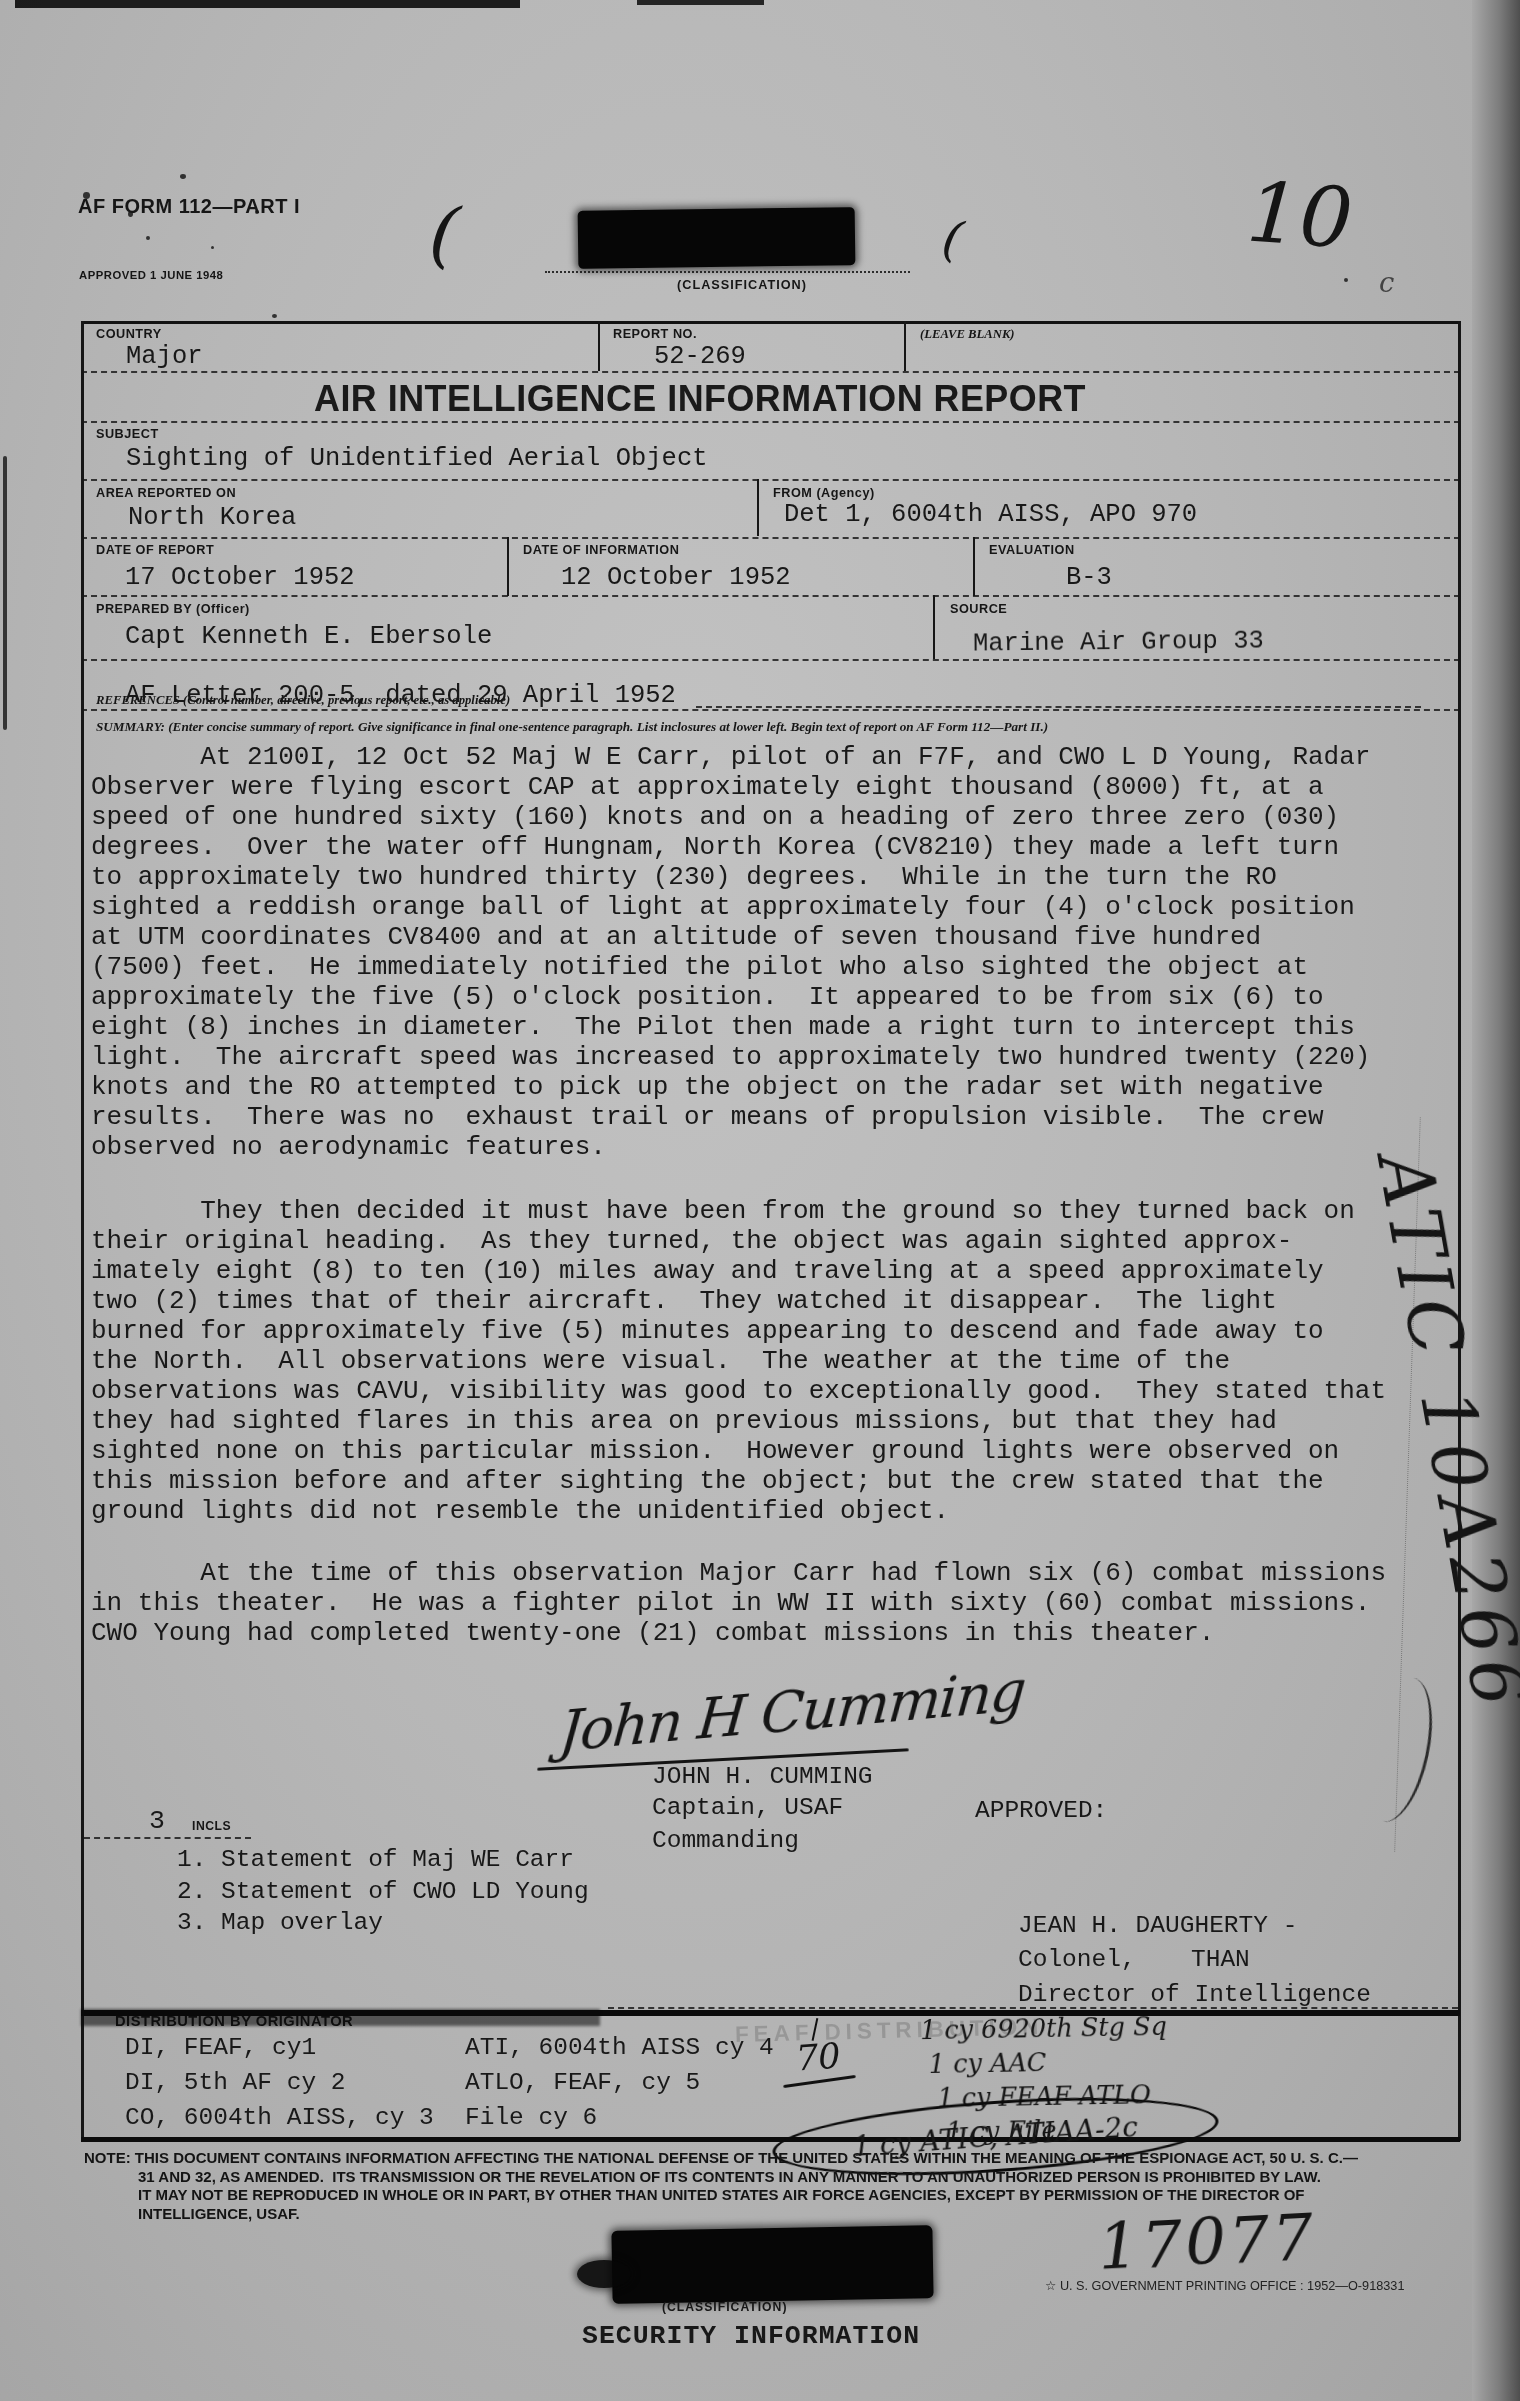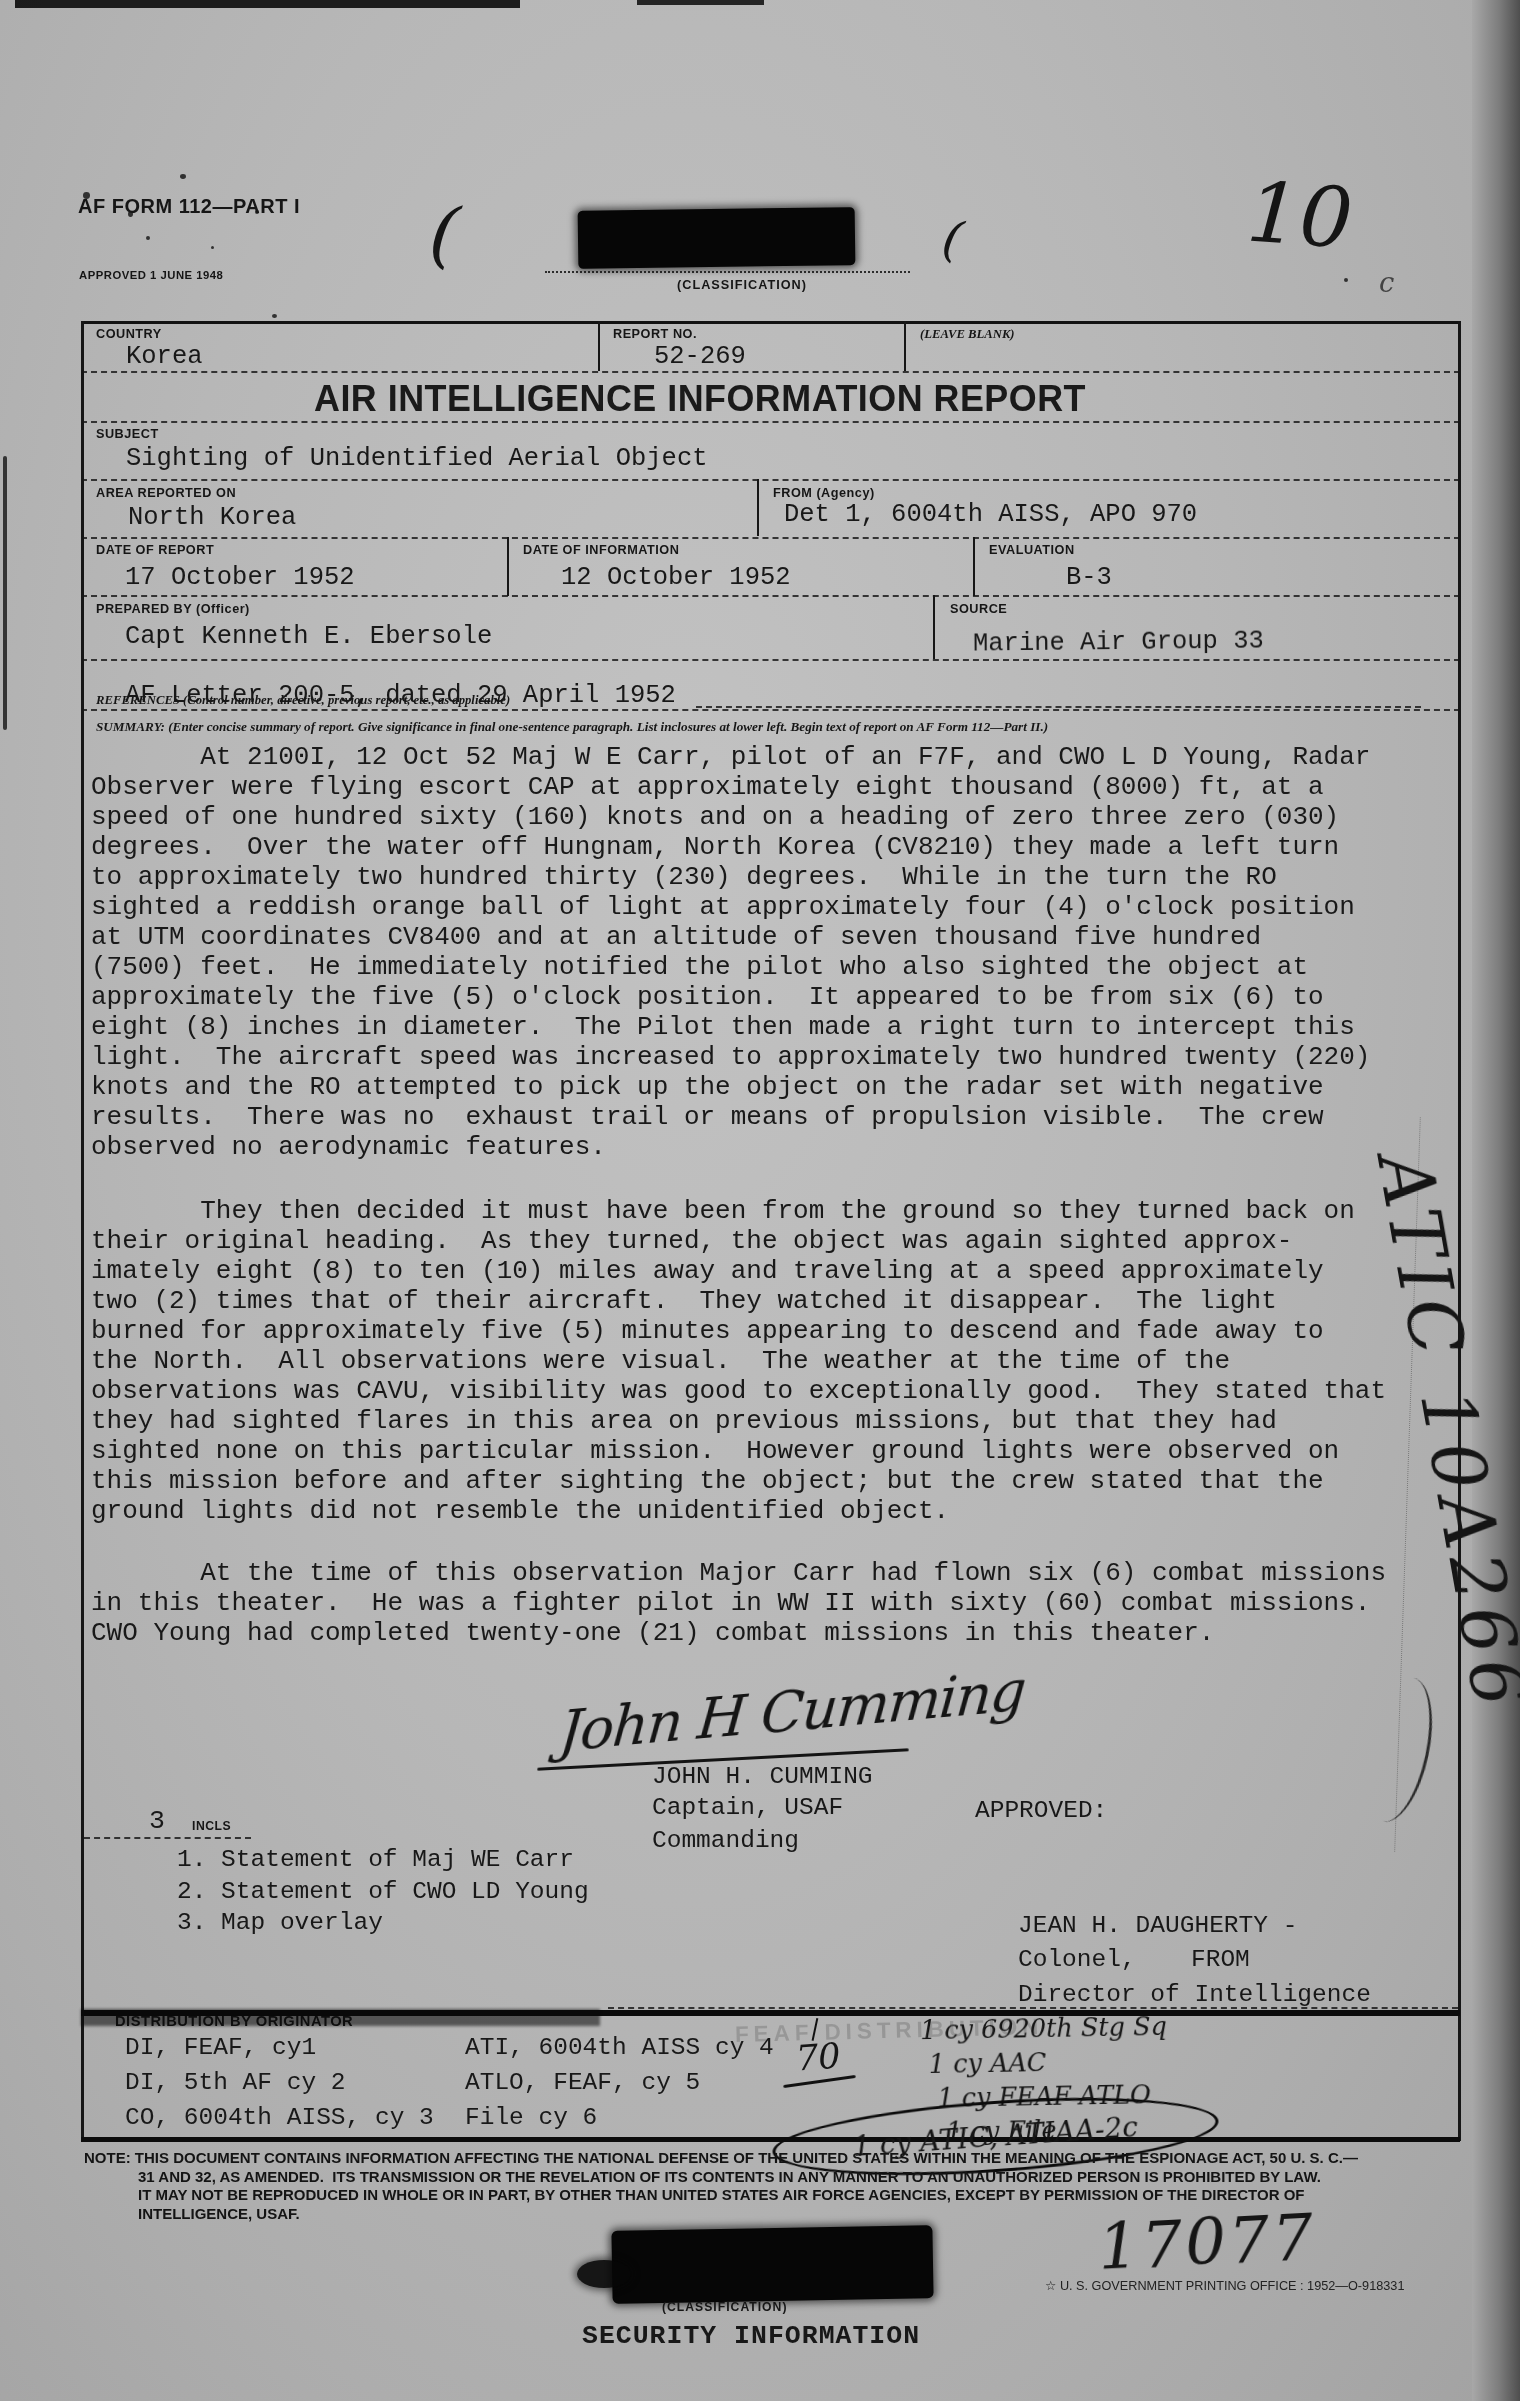--- a/index.html
+++ b/index.html
@@ -61,21 +61,21 @@
   <div class="abs dash-h" style="left:81px;top:709px;width:1379px;"></div>
 
   <div class="abs sol-v" style="left:598px;top:321px;height:50px;"></div>
   <div class="abs sol-v" style="left:904px;top:321px;height:50px;"></div>
   <div class="abs sol-v" style="left:757px;top:479px;height:57px;"></div>
   <div class="abs sol-v" style="left:507px;top:537px;height:59px;"></div>
   <div class="abs sol-v" style="left:973px;top:537px;height:59px;"></div>
   <div class="abs sol-v" style="left:933px;top:595px;height:64px;"></div>
 
   <div class="abs lbl" style="left:96px;top:327px;">COUNTRY</div>
-  <div class="abs val" style="left:126px;top:342px;">Korea</div>
+  <div class="abs val" style="left:126px;top:342px;">Major</div>
   <div class="abs lbl" style="left:613px;top:327px;">REPORT NO.</div>
   <div class="abs val" style="left:654px;top:342px;">52-269</div>
   <div class="abs lbl-i" style="left:920px;top:327px;">(LEAVE BLANK)</div>
 
   <div class="abs title" style="left:314px;top:378px;font-size:37px;">AIR INTELLIGENCE INFORMATION REPORT</div>
 
   <div class="abs lbl" style="left:96px;top:427px;">SUBJECT</div>
   <div class="abs val" style="left:126px;top:444px;">Sighting of Unidentified Aerial Object</div>
 
   <div class="abs lbl" style="left:96px;top:486px;">AREA REPORTED ON</div>
@@ -141,21 +141,21 @@
 
   <div class="abs val" style="left:149px;top:1806px;font-size:26.5px;">3</div>
   <div class="abs dash-h" style="left:84px;top:1837px;width:167px;"></div>
   <div class="abs lbl" style="left:192px;top:1819px;font-size:12.2px;">INCLS</div>
   <div class="abs val" style="left:177px;top:1846px;font-size:24.5px;">1. Statement of Maj WE Carr</div>
   <div class="abs val" style="left:177px;top:1878px;font-size:24.5px;">2. Statement of CWO LD Young</div>
   <div class="abs val" style="left:177px;top:1909px;font-size:24.5px;">3. Map overlay</div>
 
   <div class="abs val" style="left:1018px;top:1912px;font-size:24.5px;text-align:center;">JEAN H. DAUGHERTY -</div>
   <div class="abs val" style="left:1018px;top:1946px;font-size:24.5px;">Colonel,</div>
-  <div class="abs val" style="left:1191px;top:1946px;font-size:24.5px;">FROM</div>
+  <div class="abs val" style="left:1191px;top:1946px;font-size:24.5px;">THAN</div>
   <div class="abs val" style="left:1018px;top:1981px;font-size:24.5px;">Director of Intelligence</div>
 
   <div class="abs dash-h" style="left:608px;top:2007px;width:850px;"></div>
   <div class="abs" style="left:81px;top:2010px;width:1379px;height:5.9px;background:#0b0b0b;filter:blur(0.4px);"></div>
   <div class="abs" style="left:81px;top:2009px;width:519px;height:16.7px;background:#080808;opacity:.55;filter:blur(1.5px);"></div>
   <div class="abs lbl" style="left:115px;top:2013px;font-size:14.7px;color:#0e0e0e;filter:blur(0.5px);">DISTRIBUTION BY ORIGINATOR</div>
   <div class="abs" style="left:735px;top:2018px;font-weight:bold;font-size:22.5px;letter-spacing:4.9px;color:rgba(0,0,0,.16);transform:rotate(-1.5deg);white-space:nowrap;">FEAF DISTRIBUTION</div>
   <div class="abs type" style="left:125px;top:2030px;font-size:24.5px;line-height:35px;">DI, FEAF, cy1
 DI, 5th AF cy 2
 CO, 6004th AISS, cy 3</div>

